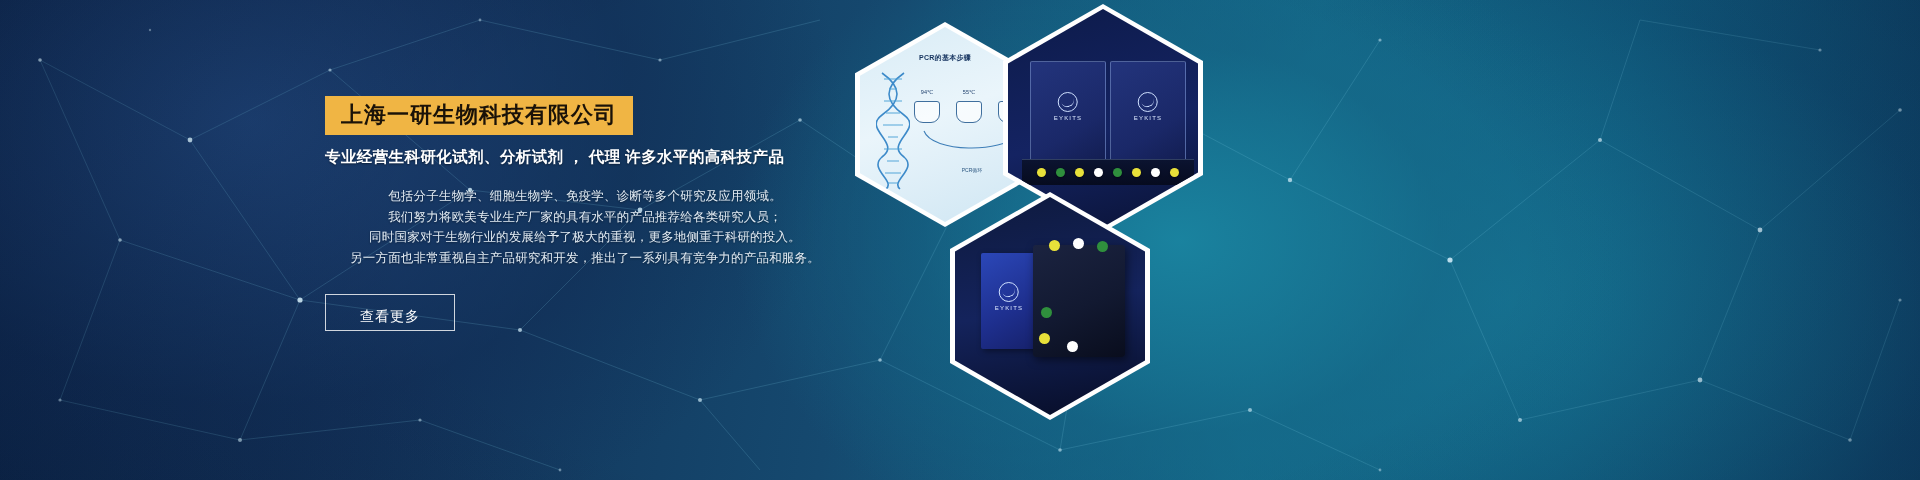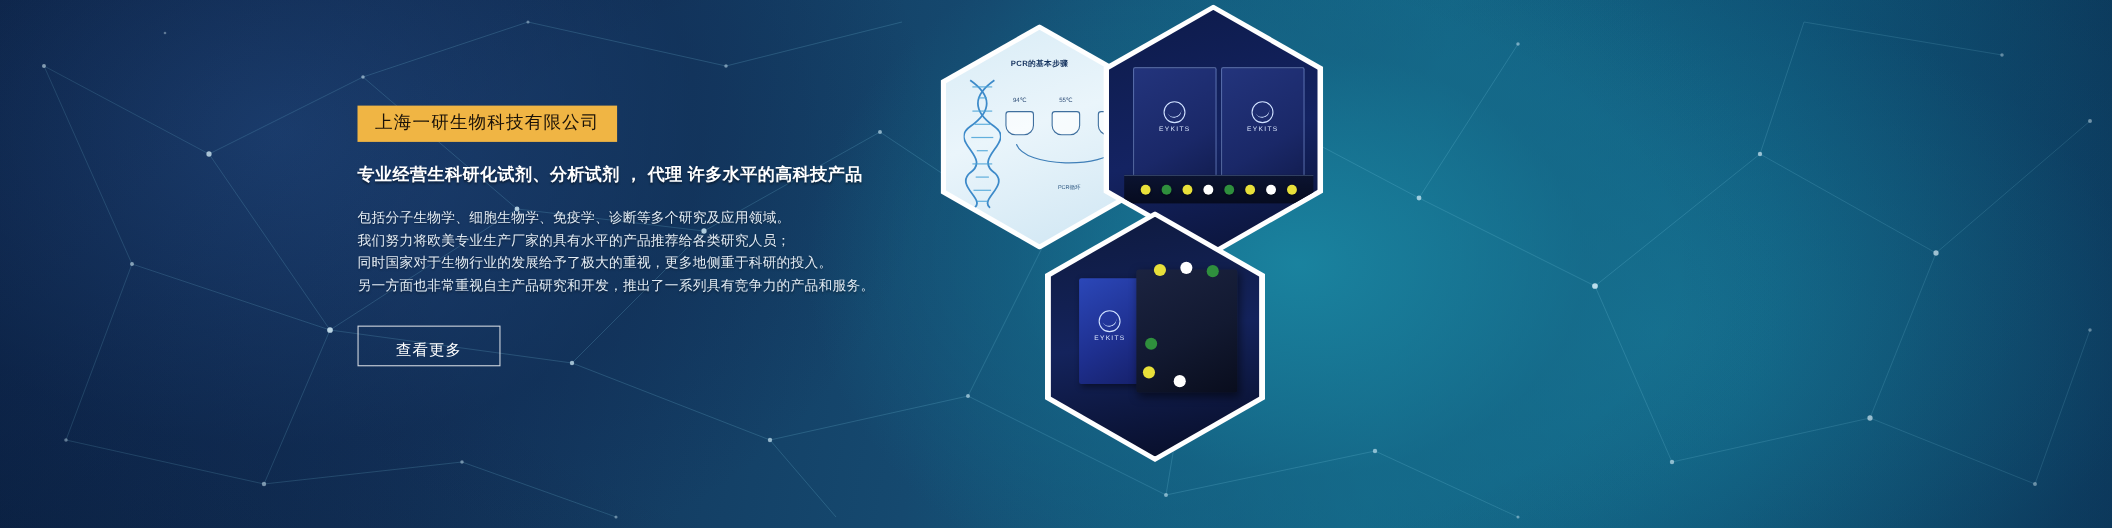--- a/index.html
+++ b/index.html
@@ -33,47 +33,47 @@
   .content {
     position:absolute;
     left:325px; top:96px;
     width:520px;
   }
 
   .title-badge {
     display:inline-block;
     background:#f0b544;
     color:#1a1208;
-    font-size:16px;
-    font-weight:normal;
+    font-size:22px;
+    font-weight:bold;
     letter-spacing:1px;
     padding:8px 16px 9px 16px;
     line-height:1;
     white-space:nowrap;
   }
 
   .subtitle {
-    margin-top:20px;
+    margin-top:12px;
     color:#ffffff;
     font-size:15.5px;
     font-weight:bold;
     letter-spacing:0.4px;
     white-space:nowrap;
     text-shadow:0 1px 2px rgba(0,0,0,0.45);
   }
 
   .desc {
     margin-top:18px;
     color:#e3ecf4;
     font-size:12.5px;
     line-height:20.5px;
     letter-spacing:0.2px;
     text-shadow:0 1px 2px rgba(0,0,0,0.40);
   }
-  .desc p { white-space:nowrap; }
+  .desc p { white-space:nowrap;text-align:center; }
 
   .more-btn {
     display:inline-block;
     margin-top:26px;
     margin-left:0px;
     padding:4px 34px;
     height:37px;
     line-height:35px;
     border:1px solid rgba(255,255,255,0.80);
     color:#ffffff;

